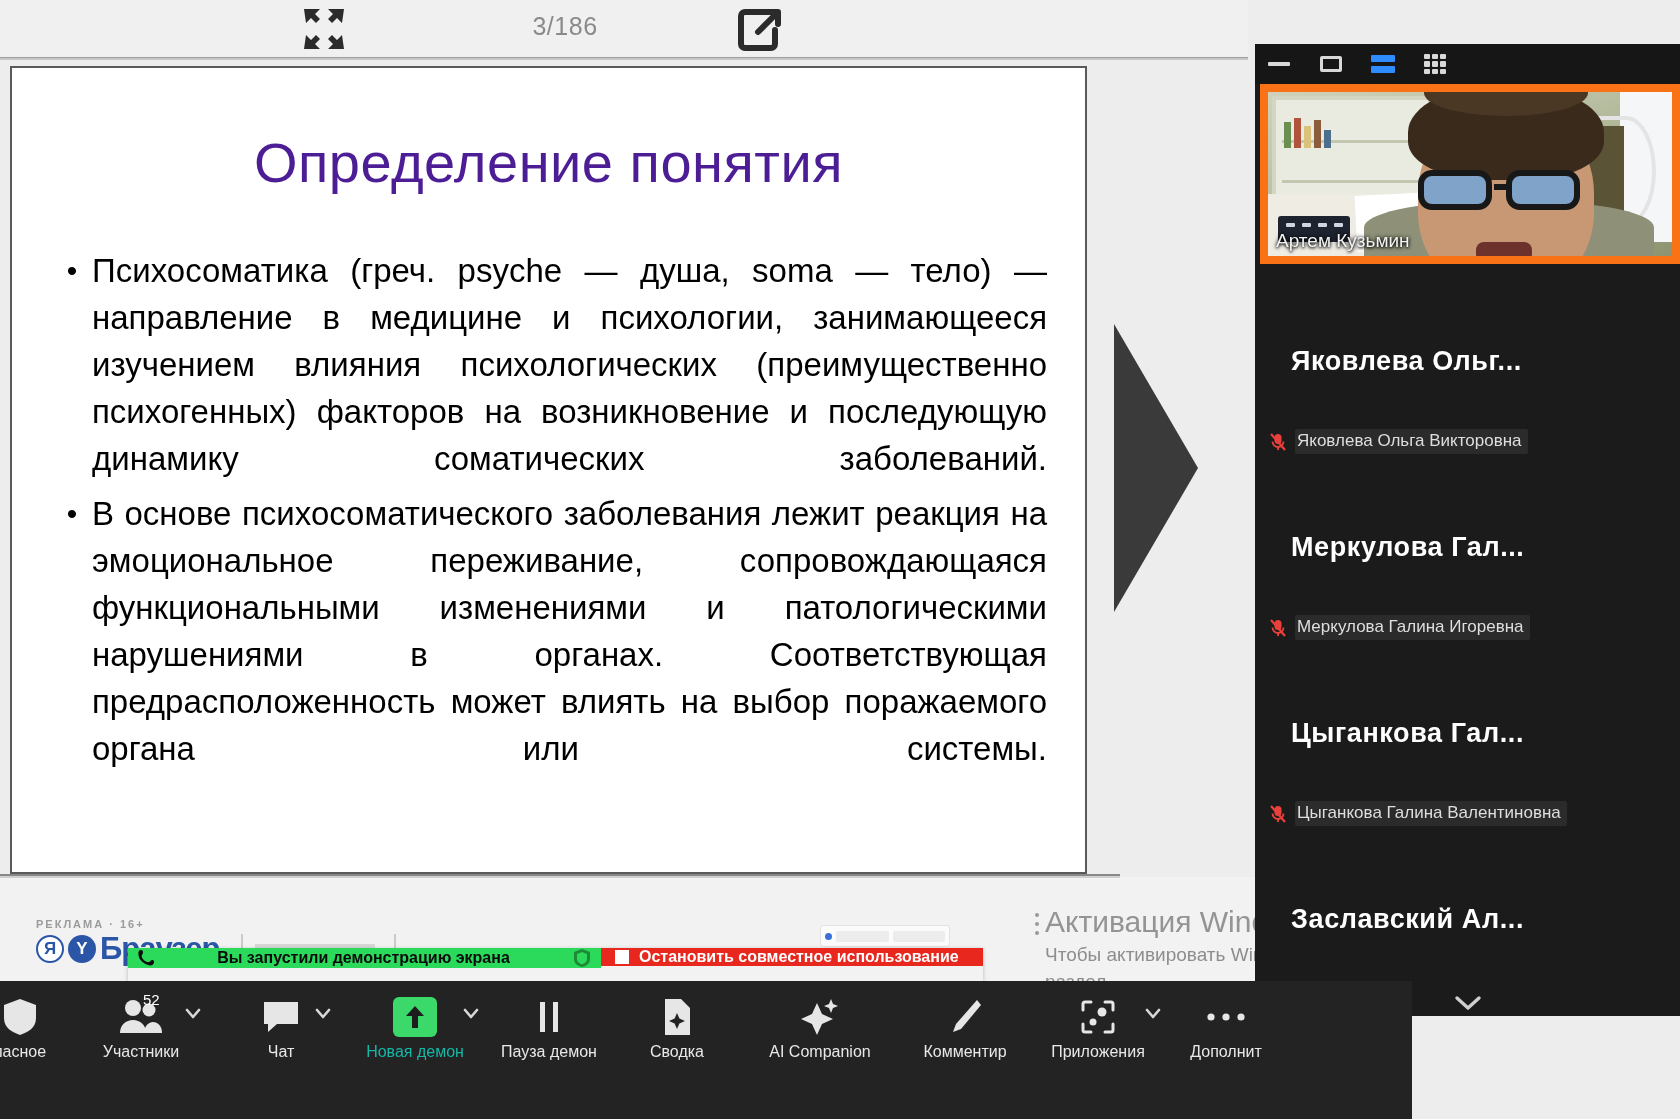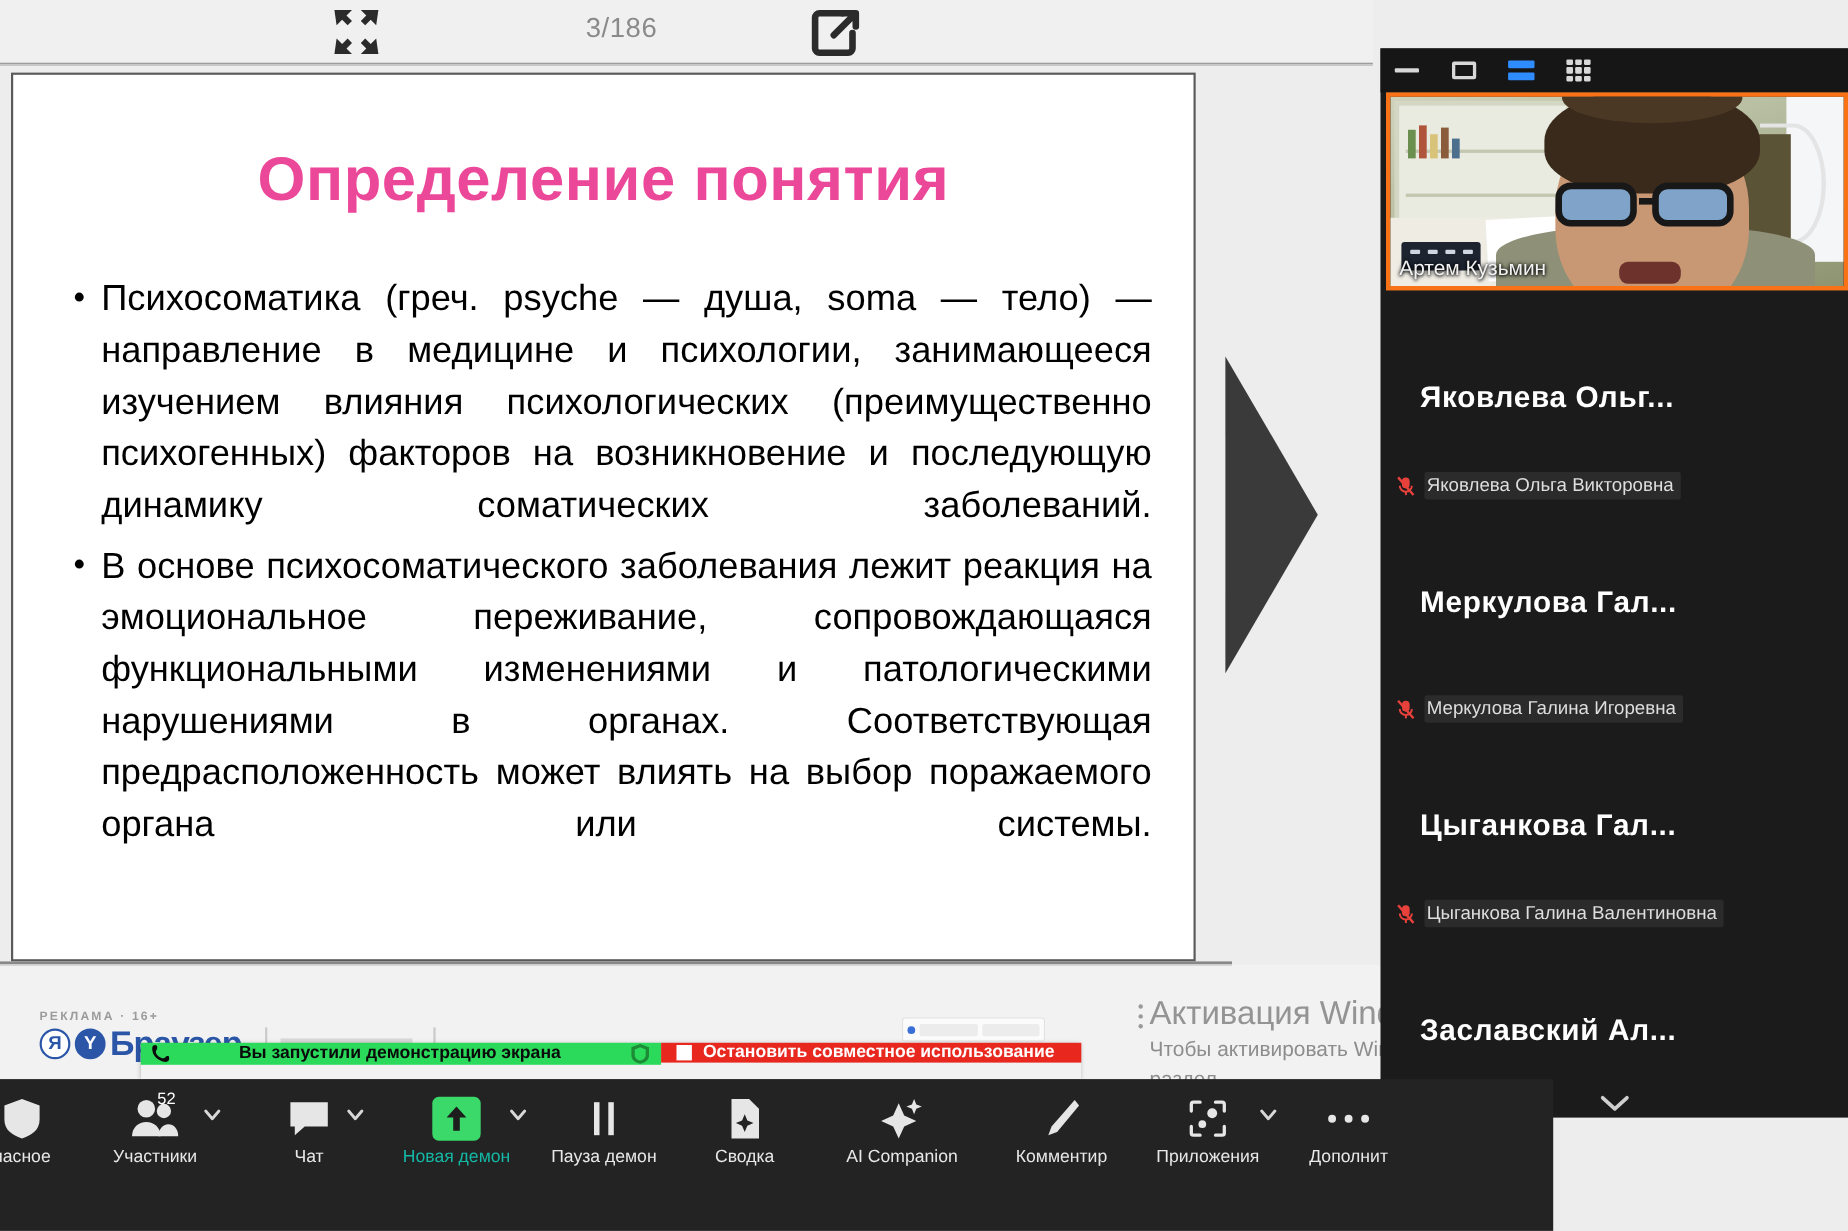--- a/index.html
+++ b/index.html
@@ -37,21 +37,21 @@
   
   .slide {
     position: absolute; left: 10px; top: 66px;
     width: 1077px; height: 808px;
     background: #ffffff; border: 2px solid #5a5a5a;
     overflow: hidden;
   }
   .slide-title {
     margin-top: 62px;
     text-align: center;
-    font-size: 56px; font-weight: 700; color: #ec4899;
+    font-size: 56px; font-weight: 400; color: #4c1d95;
     letter-spacing: .5px;
   }
   .slide-body { margin: 52px 38px 0 40px; }
   .bullet-row { display: flex; align-items: flex-start; margin-bottom: 8px; }
   .bullet-dot {
     flex: 0 0 40px;
     font-size: 30px; line-height: 47px; color: #000; text-align: center;
   }
   .bullet-text {
     flex: 1 1 auto;
@@ -84,21 +84,21 @@
     background: #161616;
   }
   .wb-split { width: 24px; height: 18px; display: flex; flex-direction: column; gap: 4px; }
   .wb-split i { display: block; height: 7px; background: #2e8cff; border-radius: 1px; }
   .wb-grid { width: 22px; height: 20px; display: grid; grid-template-columns: repeat(3,1fr); grid-template-rows: repeat(3,1fr); gap: 2px; }
   .wb-grid i { background: #d8d8d8; border-radius: 1px; }
 
   
   .speaker-tile {
     position: absolute; left: 5px; top: 40px; width: 420px; height: 180px;
-    border: 4px solid #f97316;
+    border: 8px solid #f97316;
     overflow: hidden;
     background: #3a3a33;
   }
   .speaker-photo { position: absolute; inset: 0; }
   .sp-wall { position:absolute; inset:0; background: linear-gradient(160deg,#cfd2bb 0%,#b9bfa2 40%,#8e9470 100%); }
   .sp-cabinet {
     position:absolute; left:4px; top:4px; width:160px; height:118px;
     background:#e9ebe0; border:4px solid #d3d6c2;
   }
   .sp-cabinet i {
@@ -415,21 +415,21 @@
               <rect x="8.2" y="14.5" width="1.8" height="3.6" fill="#e8413c"></rect>
               <path d="M2 2 L16 18" stroke="#e8413c" stroke-width="2.2"></path>
             </svg>
           </span>
           <span class="p-label">Яковлева Ольга Викторовна</span>
         </div>
       </div>
 
       <div class="p-entry" style="padding-top:78px">
         <div class="p-bigname">Меркулова  Гал...</div>
-        <div class="p-row" style="margin-top:69px">
+        <div class="p-row" style="margin-top:52px">
           <span class="mic-off-icon">
             <svg width="18" height="20" viewBox="0 0 18 20">
               <rect x="5.5" y="2" width="7" height="10" rx="3.5" fill="#e8413c"></rect>
               <path d="M3.5 9.5a5.5 5.5 0 0 0 11 0" fill="none" stroke="#e8413c" stroke-width="1.8"></path>
               <rect x="8.2" y="14.5" width="1.8" height="3.6" fill="#e8413c"></rect>
               <path d="M2 2 L16 18" stroke="#e8413c" stroke-width="2.2"></path>
             </svg>
           </span>
           <span class="p-label">Меркулова Галина Игоревна</span>
         </div>

